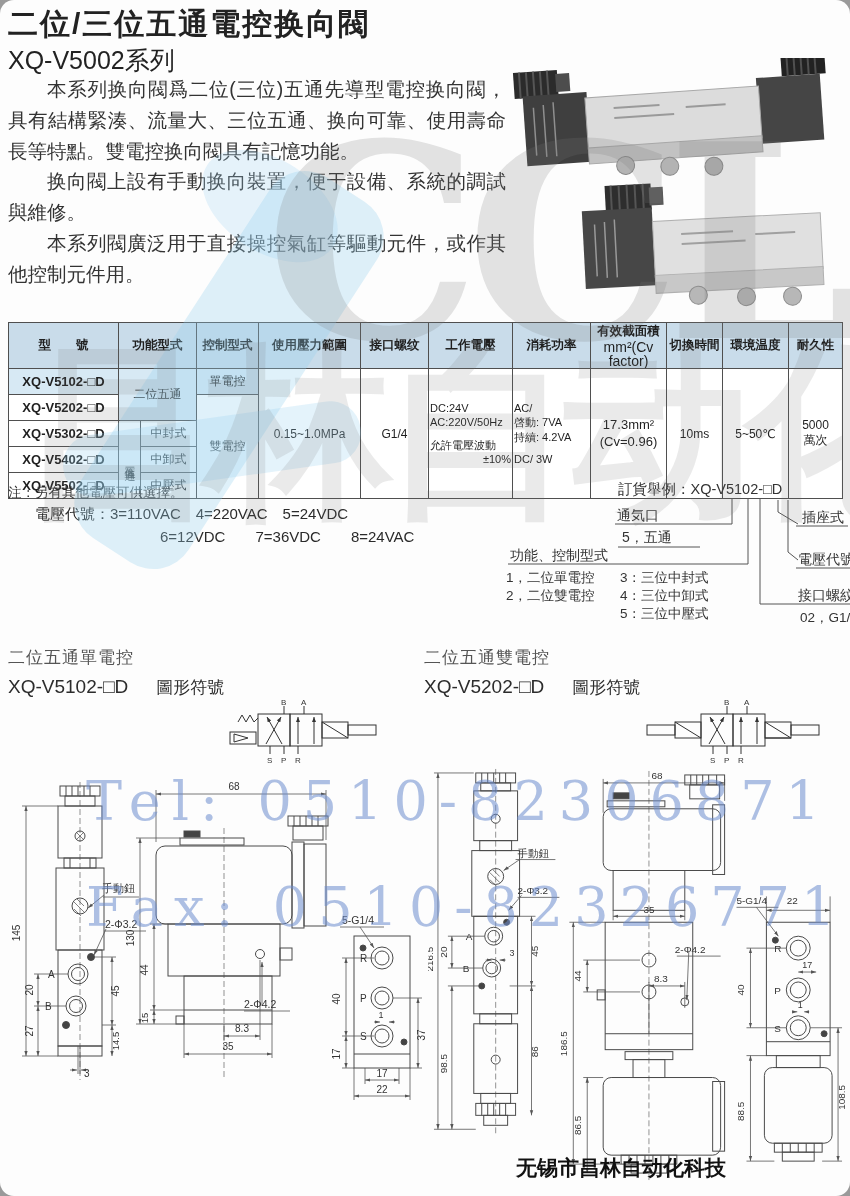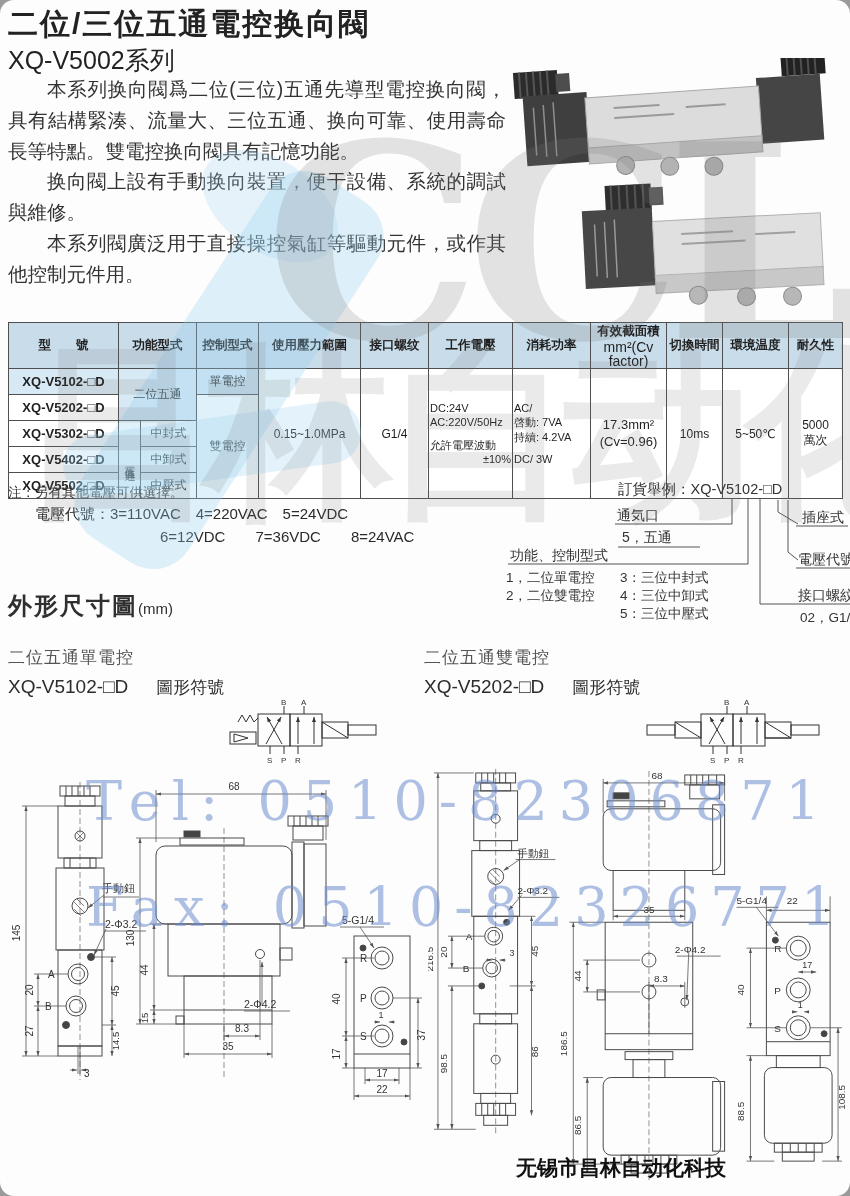--- a/index.html
+++ b/index.html
@@ -215,23 +215,20 @@
     <text x="220" y="104" font-size="13.5">3：三位中封式</text>
     <text x="106" y="122" font-size="13.5">2，二位雙電控</text>
     <text x="220" y="122" font-size="13.5">4：三位中卸式</text>
     <text x="220" y="140" font-size="13.5">5：三位中壓式</text>
     <text x="402" y="44" font-size="14">插座式</text>
     <text x="398" y="86" font-size="14">電壓代號</text>
     <text x="398" y="122" font-size="14">接口螺紋</text>
     <text x="400" y="144" font-size="13.5">02，G1/4</text>
   </svg>
 
-  <div class="abs dimhead">
-    <span class="h">外形尺寸圖</span><span class="u">(mm)</span>
-  </div>
   <div class="abs subA">二位五通單電控</div>
   <div class="abs subB">二位五通雙電控</div>
   <div class="abs modlineA modline">
     <span>XQ-V5102-□D</span><span class="sym">圖形符號</span>
   </div>
   <div class="abs modlineB modline">
     <span>XQ-V5202-□D</span><span class="sym">圖形符號</span>
   </div>
 
   <svg class="abs" style="left:200px;top:698px;" width="200" height="68" viewBox="0 0 200 68">

